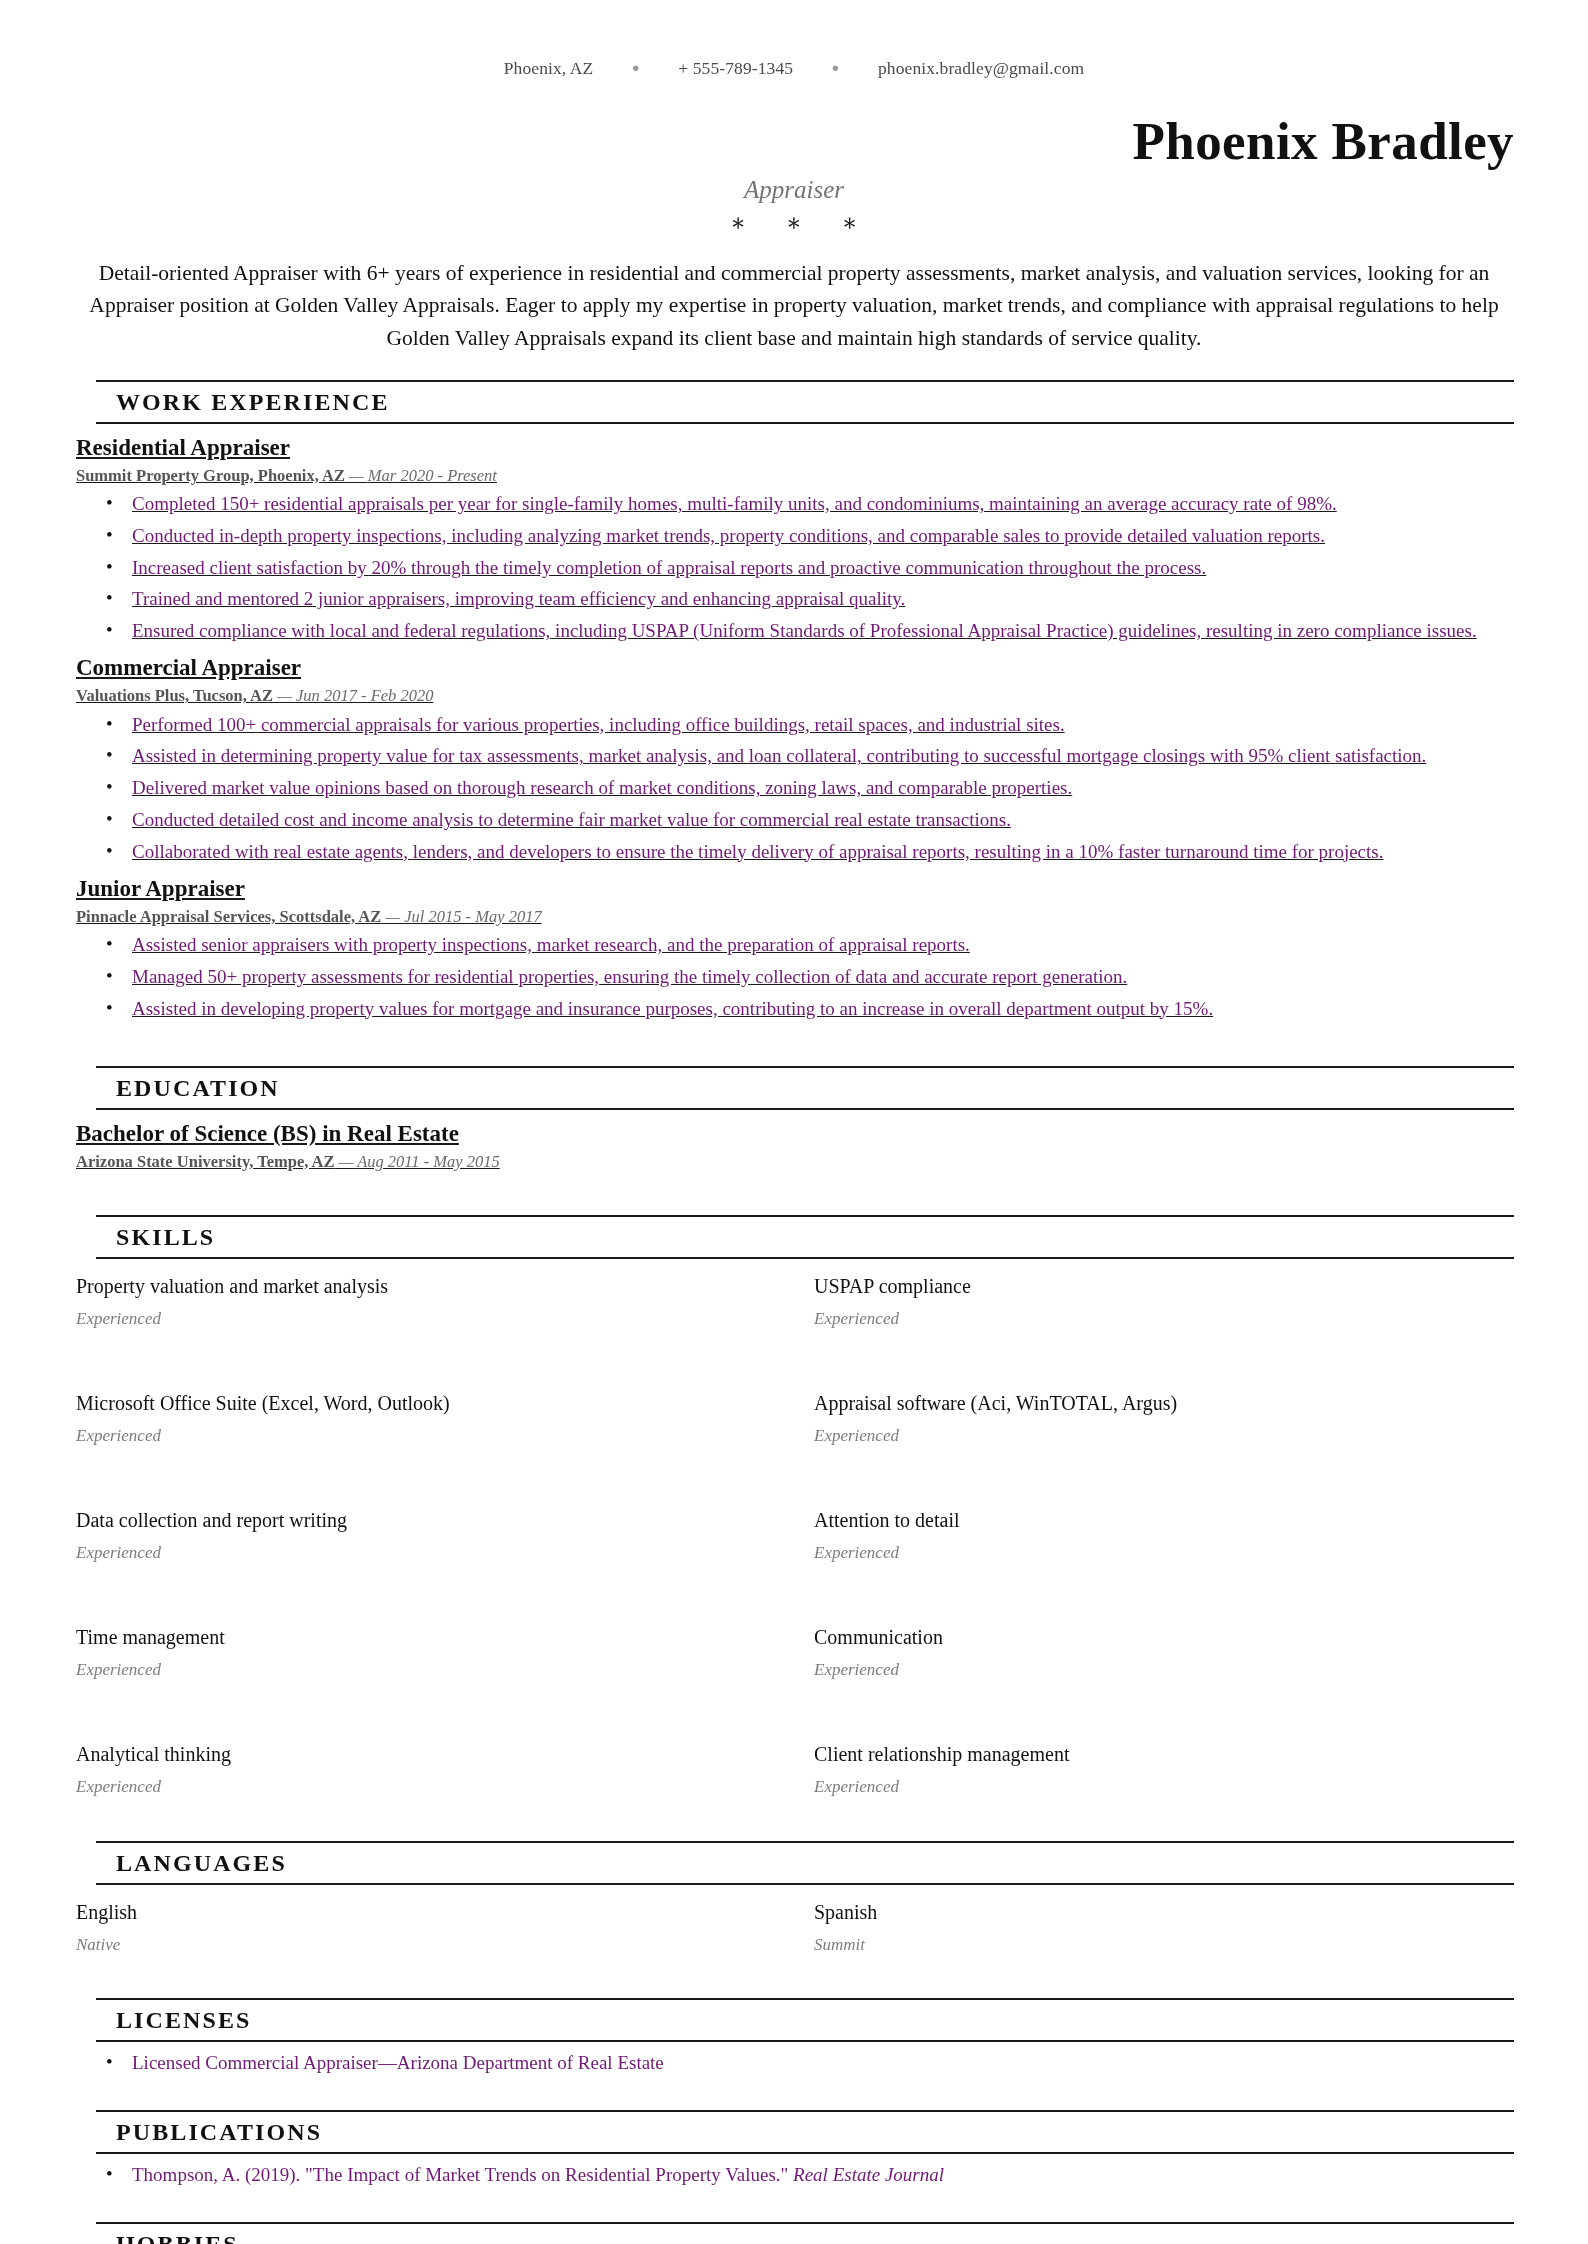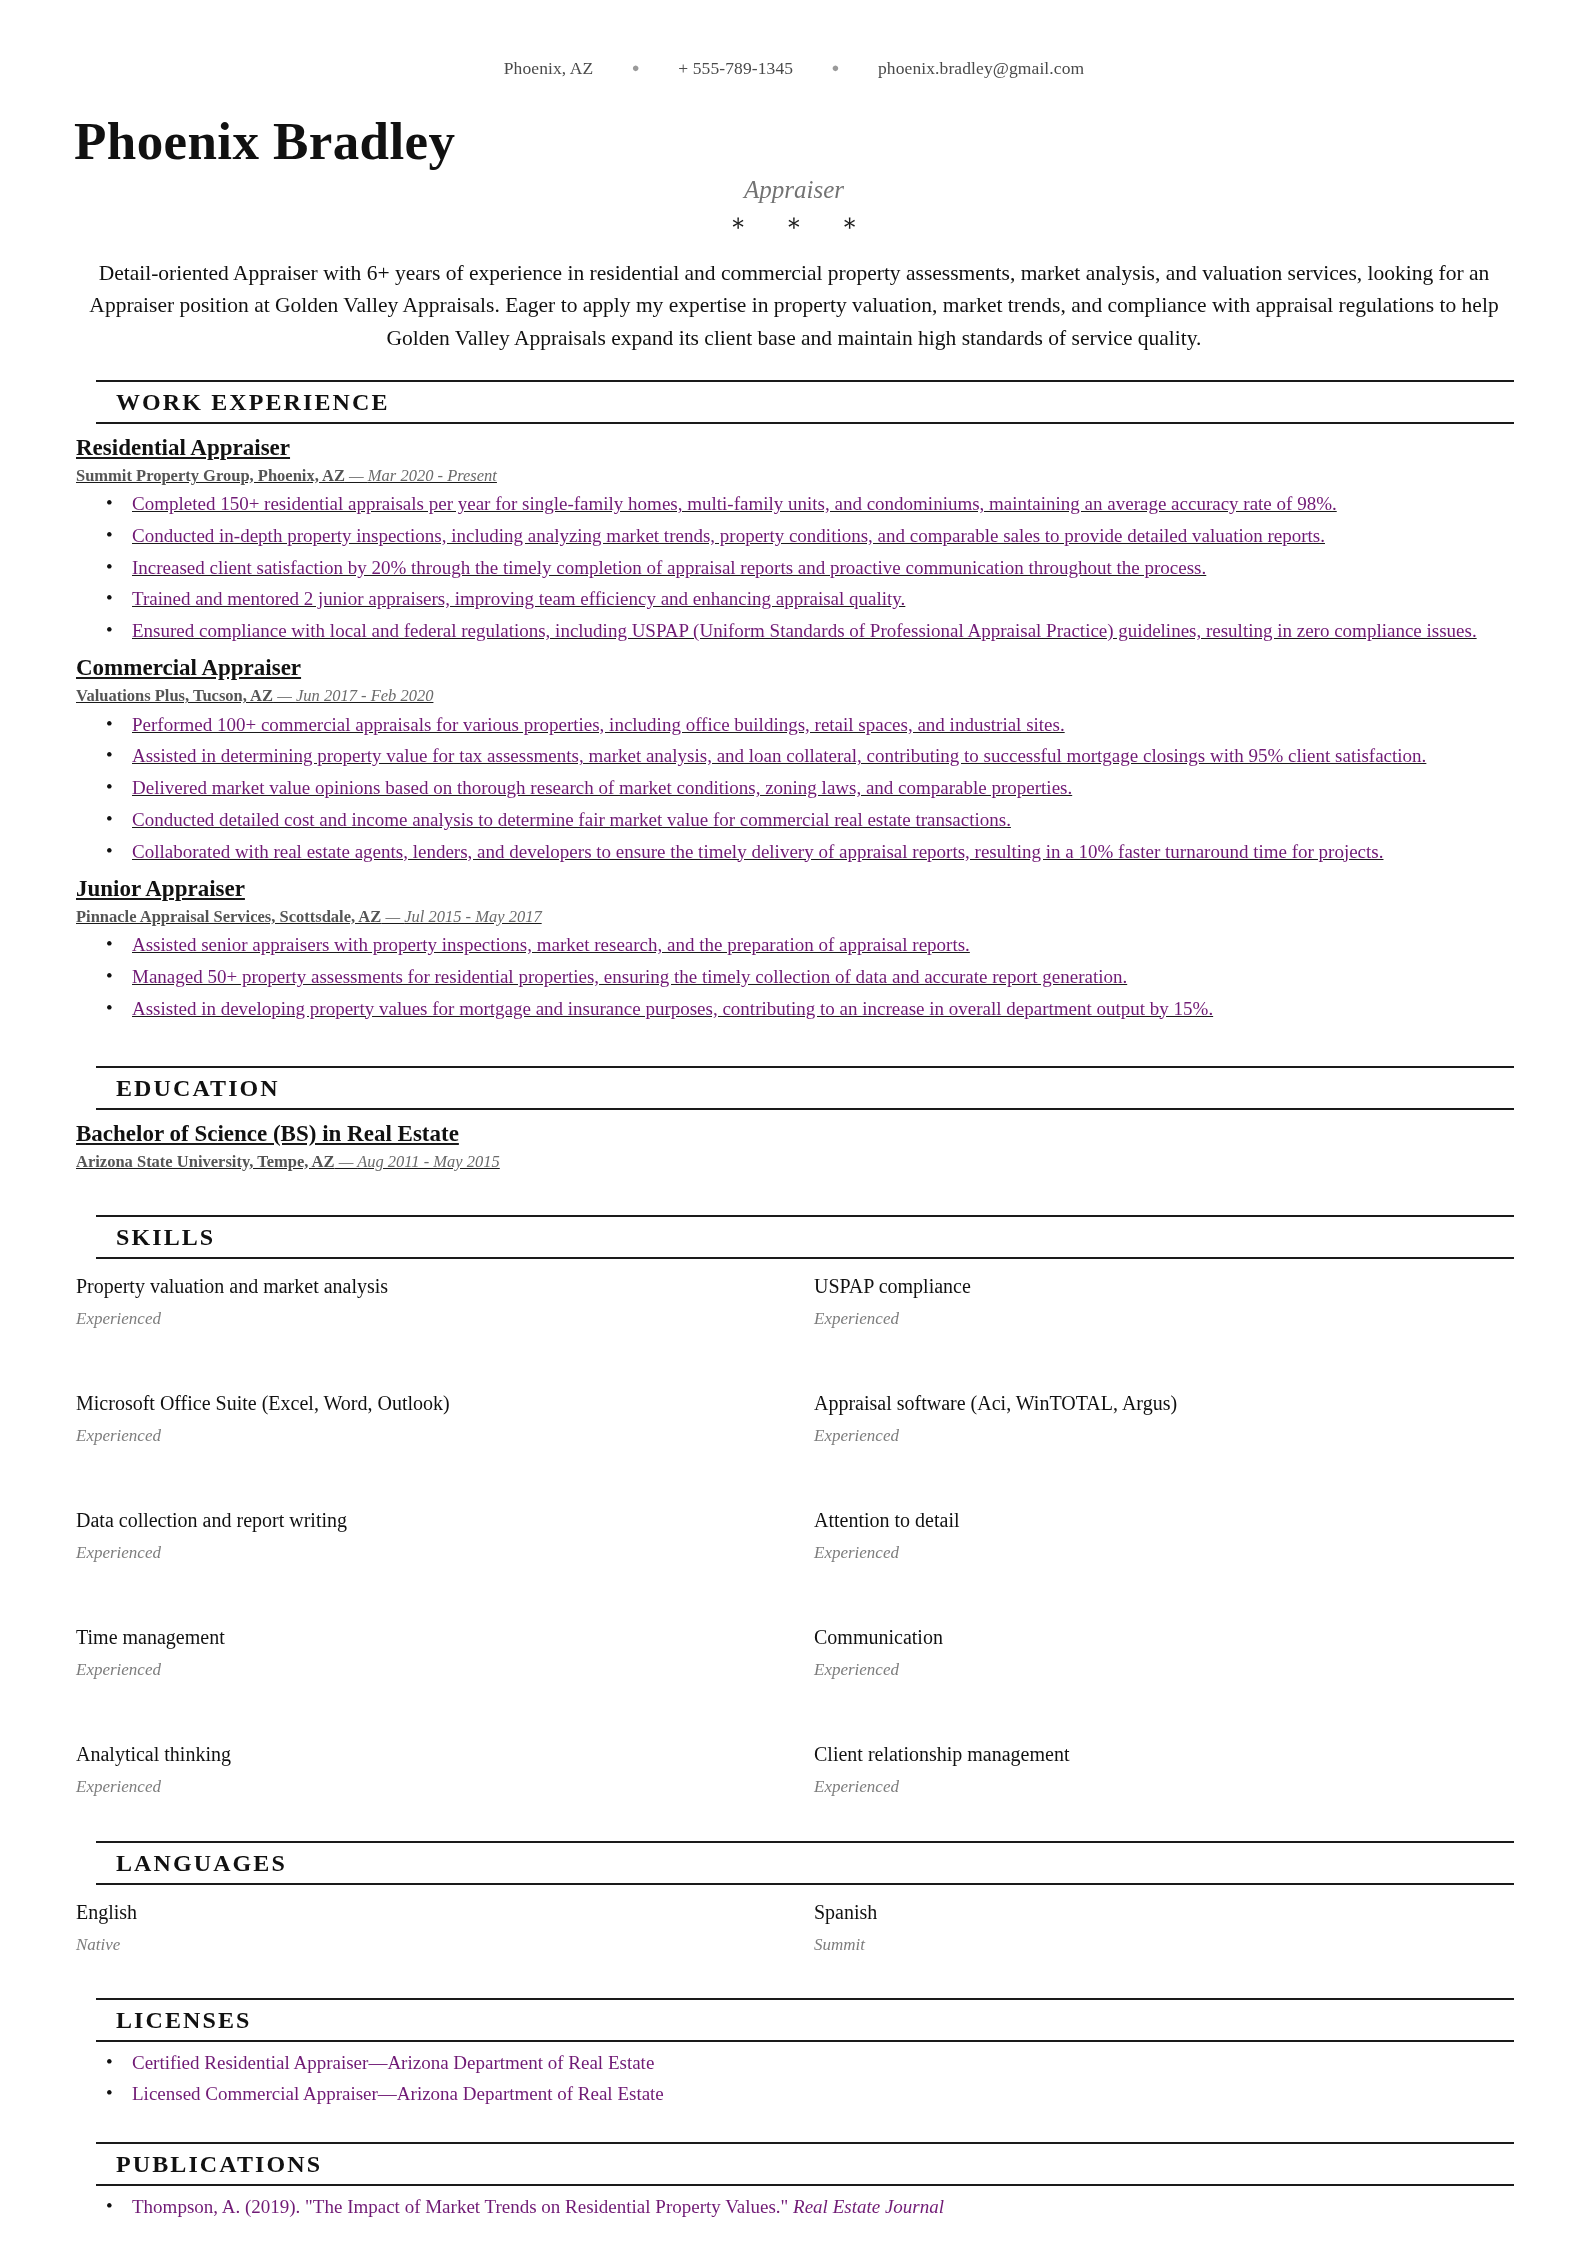--- a/index.html
+++ b/index.html
@@ -31,21 +31,21 @@
     margin-bottom: 34px;
   }
   .contact-line .sep {
     display: inline-block;
     color: #9a9a9a;
     font-size: 13px;
     transform: translateY(-2px);
     margin: 0 34px;
   }
   .full-name {
-    text-align: left;
+    text-align: right;
     font-size: 53px;
     font-weight: bold;
     letter-spacing: 0.4px;
     line-height: 1.08;
     margin: 0 0 6px 0;
     color: #111111;
   }
   .job-title {
     text-align: center;
     font-style: italic;
@@ -331,21 +331,20 @@
   </div>
 
   <div class="section-spacer-sm"></div>
 
   <div class="section">
     <div class="section-header">
       <div class="section-title">LICENSES</div>
     </div>
     <div class="section-body">
       <ul class="bullets">
-        <li>Certified Residential Appraiser—Arizona Department of Real Estate</li>
         <li>Licensed Commercial Appraiser—Arizona Department of Real Estate</li>
       </ul>
     </div>
   </div>
 
   <div class="section-spacer-md"></div>
 
   <div class="section">
     <div class="section-header">
       <div class="section-title">PUBLICATIONS</div>

